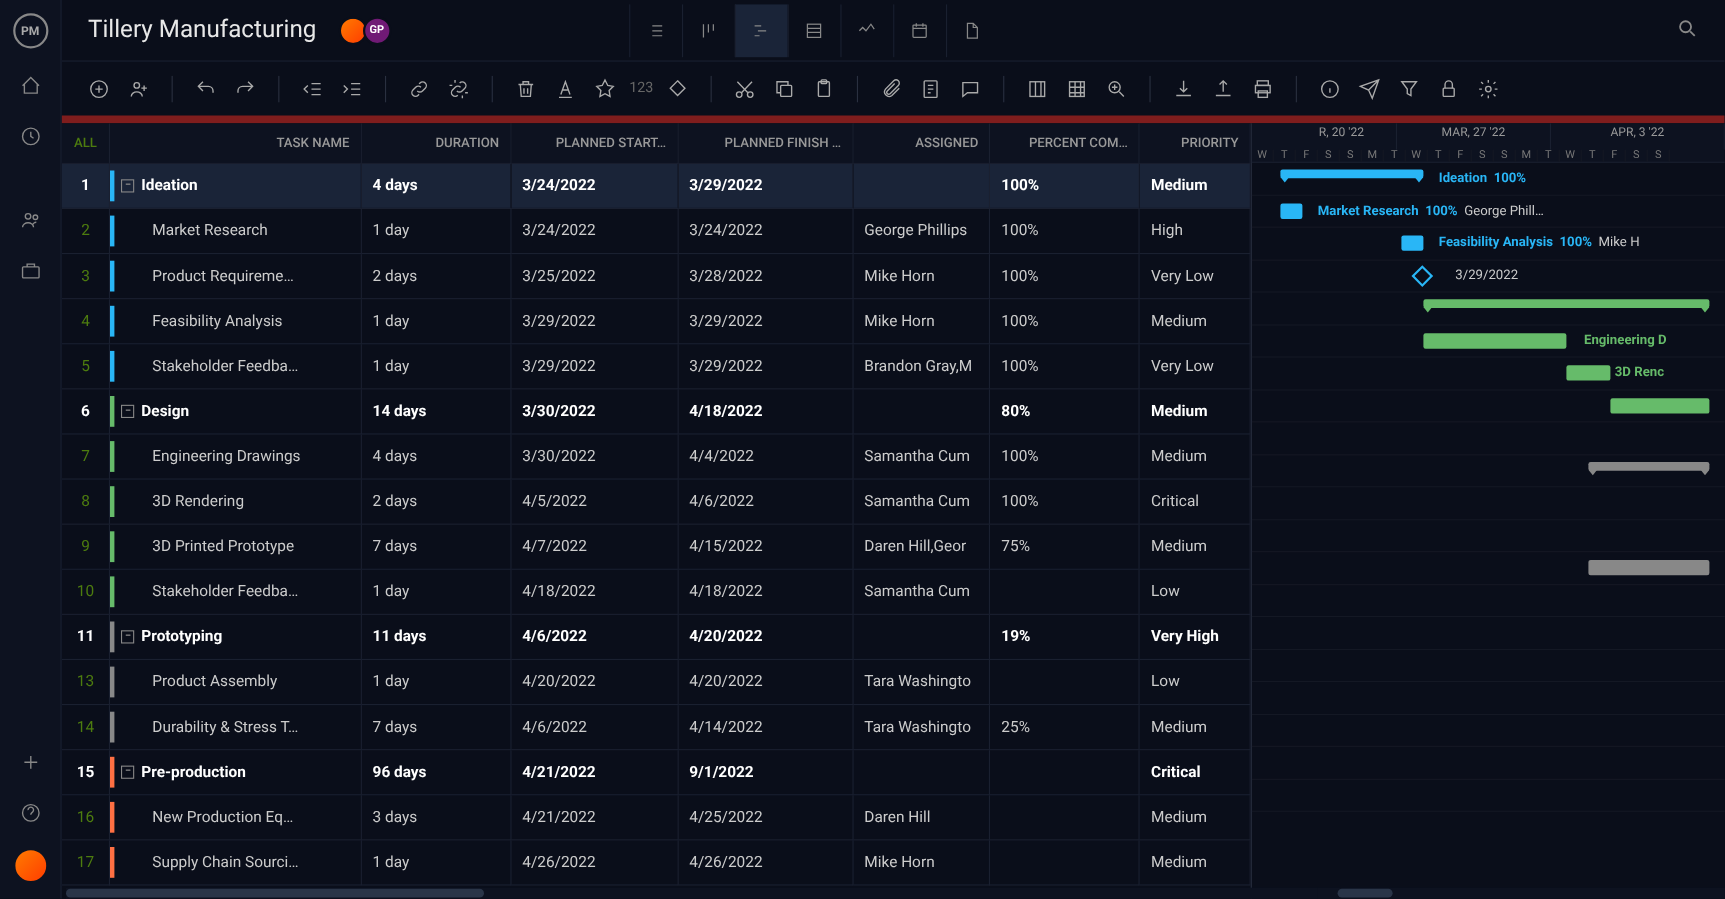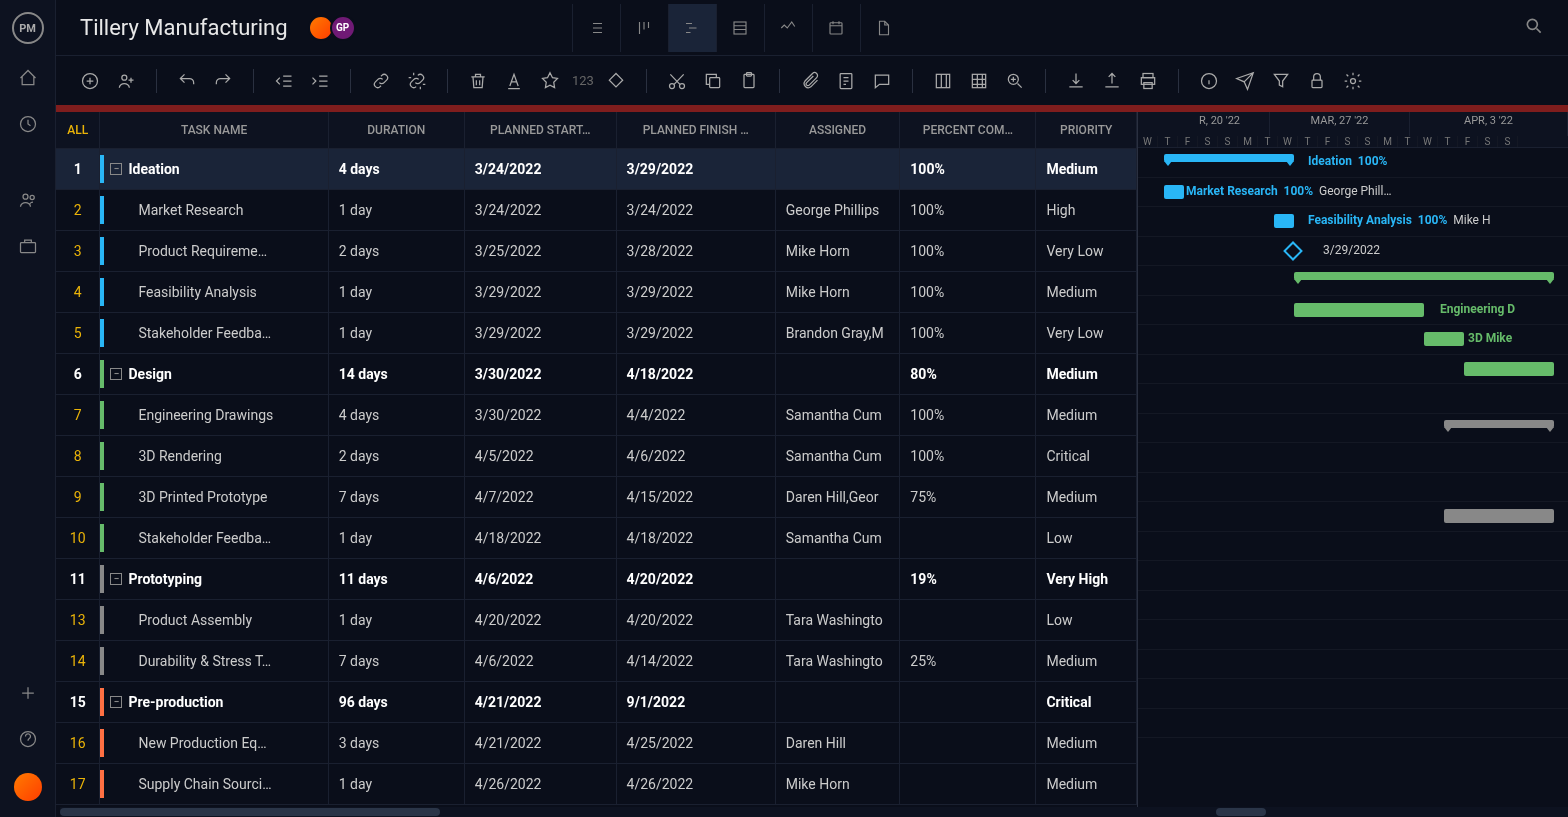--- a/index.html
+++ b/index.html
@@ -39,25 +39,25 @@
 .toolbar-sep { width: 1px; height: 24px; background: #2a3040; margin: 0 8px; }
 .toolbar-text { color: #666; font-size: 13px; }
 
 
 .grid-area { flex: 1; display: flex; overflow: hidden; }
 .grid-left { width: 1082px; overflow: auto; border-right: 1px solid #2a3040; }
 .grid-right { flex: 1; overflow: hidden; position: relative; }
 
 
 table { border-collapse: collapse; width: 100%; }
-th { background: #0d1220; color: #999; font-weight: 500; font-size: 12px; text-align: center; padding: 8px 10px; border-right: 1px solid #1a2030; border-bottom: 1px solid #1a2030; height: 36px; white-space: nowrap; overflow: hidden; }
+th { background: #0d1220; color: #999; font-weight: 500; font-size: 12px; text-align: right; padding: 8px 10px; border-right: 1px solid #1a2030; border-bottom: 1px solid #1a2030; height: 36px; white-space: nowrap; overflow: hidden; }
 td { padding: 6px 10px; border-right: 1px solid #1a2030; border-bottom: 1px solid #1a2030; height: 29px; white-space: nowrap; overflow: hidden; text-overflow: ellipsis; color: #ccc; }
 tr.group td { font-weight: bold; color: #fff; }
 tr.group.selected { background: #1a2438; }
-.col-num { width: 42px; text-align: center; color: #eab308; }
+.col-num { width: 42px; text-align: center; color: #4d7c0f; }
 .col-name { width: 218px; }
 .col-dur { width: 130px; }
 .col-start { width: 145px; }
 .col-finish { width: 152px; }
 .col-assigned { width: 104px; }
 .col-percent { width: 130px; }
 .col-priority { width: 96px; }
 .task-cell { display: flex; align-items: center; gap: 0; }
 .task-bar { width: 4px; height: 28px; margin-left: -10px; margin-right: 6px; flex-shrink: 0; }
 .task-bar.blue { background: #29b6f6; }
@@ -611,40 +611,40 @@
               <div class="gantt-day">S</div>
             </div>
         </div>
         <div class="gantt-body" id="gantt-body">
           <div class="gantt-row">
               <div class="gantt-bar summary blue" style="left:26px;width:130px"></div>
               <div class="gantt-label" style="left:170px"><span class="bl">Ideation</span>&nbsp;&nbsp;<span class="bl">100%</span></div>
             </div>
           <div class="gantt-row">
               <div class="gantt-bar blue" style="left:26px;width:20px"></div>
-              <div class="gantt-label" style="left:48px"><span class="bl">Market Research</span>&nbsp;&nbsp;<span class="bl">100%</span>&nbsp;&nbsp;<span>George Phill…</span></div>
+              <div class="gantt-label" style="left:60px"><span class="bl">Market Research</span>&nbsp;&nbsp;<span class="bl">100%</span>&nbsp;&nbsp;<span>George Phill…</span></div>
             </div>
           <div class="gantt-row">
               <div class="gantt-bar blue" style="left:136px;width:20px"></div>
               <div class="gantt-label" style="left:170px"><span class="bl">Feasibility Analysis</span>&nbsp;&nbsp;<span class="bl">100%</span>&nbsp;&nbsp;<span>Mike H</span></div>
             </div>
           <div class="gantt-row">
               <div class="gantt-milestone" style="left:148px"></div>
               <div class="gantt-label" style="left:185px">3/29/2022</div>
             </div>
           <div class="gantt-row">
               <div class="gantt-bar summary green" style="left:156px;width:260px"></div>
             </div>
           <div class="gantt-row">
               <div class="gantt-bar green" style="left:156px;width:130px"></div>
               <div class="gantt-label" style="left:302px"><span class="gr">Engineering D</span></div>
             </div>
           <div class="gantt-row">
               <div class="gantt-bar green" style="left:286px;width:40px"></div>
-              <div class="gantt-label" style="left:330px"><span class="gr">3D Mike</span></div>
+              <div class="gantt-label" style="left:330px"><span class="gr">3D Renc</span></div>
             </div>
           <div class="gantt-row">
               <div class="gantt-bar green" style="left:326px;width:90px"></div>
             </div>
           <div class="gantt-row"></div>
           <div class="gantt-row">
               <div class="gantt-bar summary gray" style="left:306px;width:110px"></div>
             </div>
           <div class="gantt-row"></div>
           <div class="gantt-row"></div>

